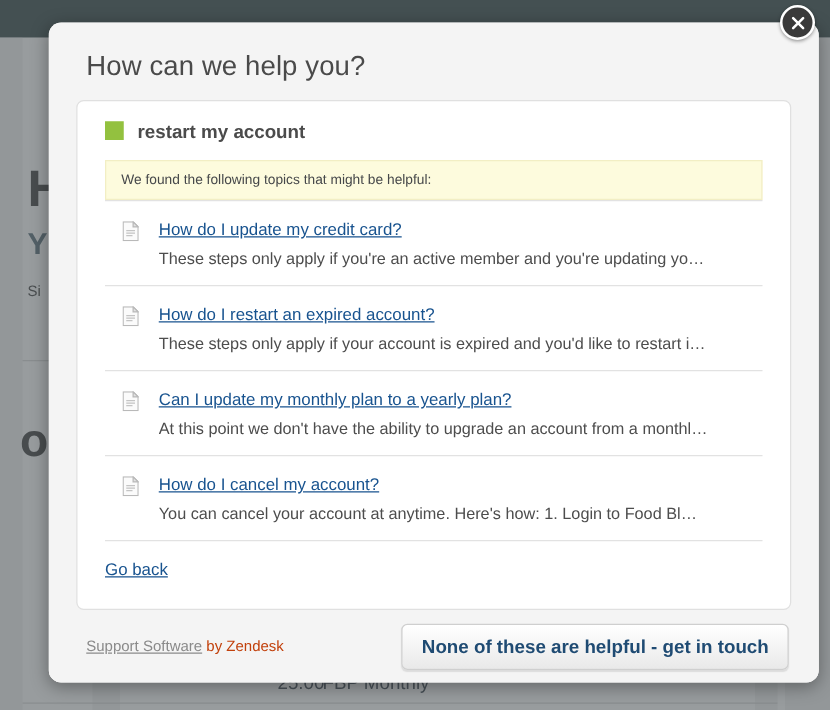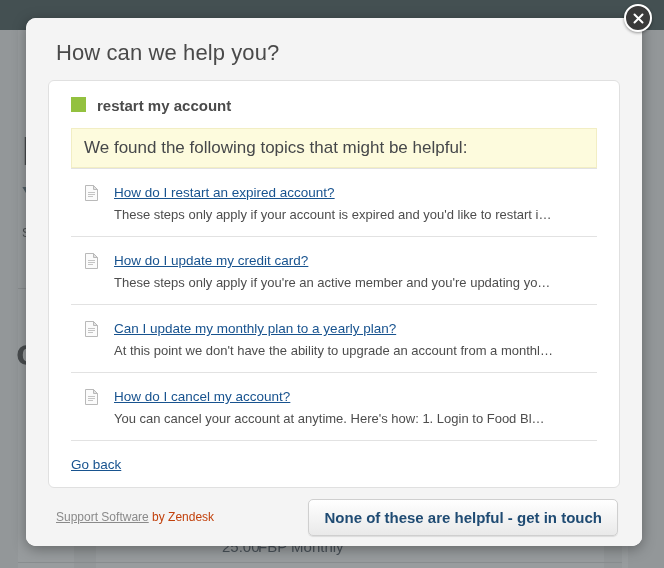--- a/index.html
+++ b/index.html
@@ -69,21 +69,21 @@
   .overlay-topband {
     position: absolute;
     top: 0; left: 0; right: 0;
     height: 30px;
     background: rgba(50, 64, 66, 0.55);
   }
 
   
   .modal {
     position: absolute;
-    left: 26px;
+    left: 39px;
     top: 18px;
     width: 616px;
     height: 528px;
     background: #ffffff;
     border-radius: 10px;
     box-shadow: 0 3px 14px rgba(0,0,0,0.35);
     overflow: hidden;
   }
   .modal-inner {
     position: absolute;
@@ -127,21 +127,21 @@
     font-size: 15px;
     font-weight: bold;
     color: #4b4b4b;
   }
 
   .notice {
     margin: 0 22px;
     background: #fdfbdd;
     border: 1px solid #f2eec4;
     color: #46484a;
-    font-size: 17px;
+    font-size: 11px;
     padding: 9px 0 9px 12px;
     box-sizing: border-box;
   }
 
   .topics {
     margin: 0 22px;
     padding: 0;
     list-style: none;
   }
   .topic {
@@ -282,36 +282,36 @@
 
         <li class="topic">
           <span class="doc-icon">
             <svg width="13" height="16" viewBox="0 0 13 16">
               <path d="M0.5 0.5 H8.5 L12.5 4.5 V15.5 H0.5 Z" fill="#fbfbfb" stroke="#b9b9b9"></path>
               <path d="M8.5 0.5 L12.5 4.5 H8.5 Z" fill="#e2e2e2" stroke="#b9b9b9"></path>
               <path d="M3 7.5 H10 M3 9.5 H10 M3 11.5 H8" stroke="#c4c4c4" stroke-width="1"></path>
             </svg>
           </span>
           <span class="topic-body">
-            <span class="topic-link">How do I restart an expired account?</span>
-            <div class="topic-snippet">These steps only apply if your account is expired and you'd like to restart i…</div>
+            <span class="topic-link">How do I update my credit card?</span>
+            <div class="topic-snippet">These steps only apply if you're an active member and you're updating yo…</div>
           </span>
         </li>
 
         <li class="topic">
           <span class="doc-icon">
             <svg width="13" height="16" viewBox="0 0 13 16">
               <path d="M0.5 0.5 H8.5 L12.5 4.5 V15.5 H0.5 Z" fill="#fbfbfb" stroke="#b9b9b9"></path>
               <path d="M8.5 0.5 L12.5 4.5 H8.5 Z" fill="#e2e2e2" stroke="#b9b9b9"></path>
               <path d="M3 7.5 H10 M3 9.5 H10 M3 11.5 H8" stroke="#c4c4c4" stroke-width="1"></path>
             </svg>
           </span>
           <span class="topic-body">
-            <span class="topic-link">How do I update my credit card?</span>
-            <div class="topic-snippet">These steps only apply if you're an active member and you're updating yo…</div>
+            <span class="topic-link">How do I restart an expired account?</span>
+            <div class="topic-snippet">These steps only apply if your account is expired and you'd like to restart i…</div>
           </span>
         </li>
 
         <li class="topic">
           <span class="doc-icon">
             <svg width="13" height="16" viewBox="0 0 13 16">
               <path d="M0.5 0.5 H8.5 L12.5 4.5 V15.5 H0.5 Z" fill="#fbfbfb" stroke="#b9b9b9"></path>
               <path d="M8.5 0.5 L12.5 4.5 H8.5 Z" fill="#e2e2e2" stroke="#b9b9b9"></path>
               <path d="M3 7.5 H10 M3 9.5 H10 M3 11.5 H8" stroke="#c4c4c4" stroke-width="1"></path>
             </svg>

